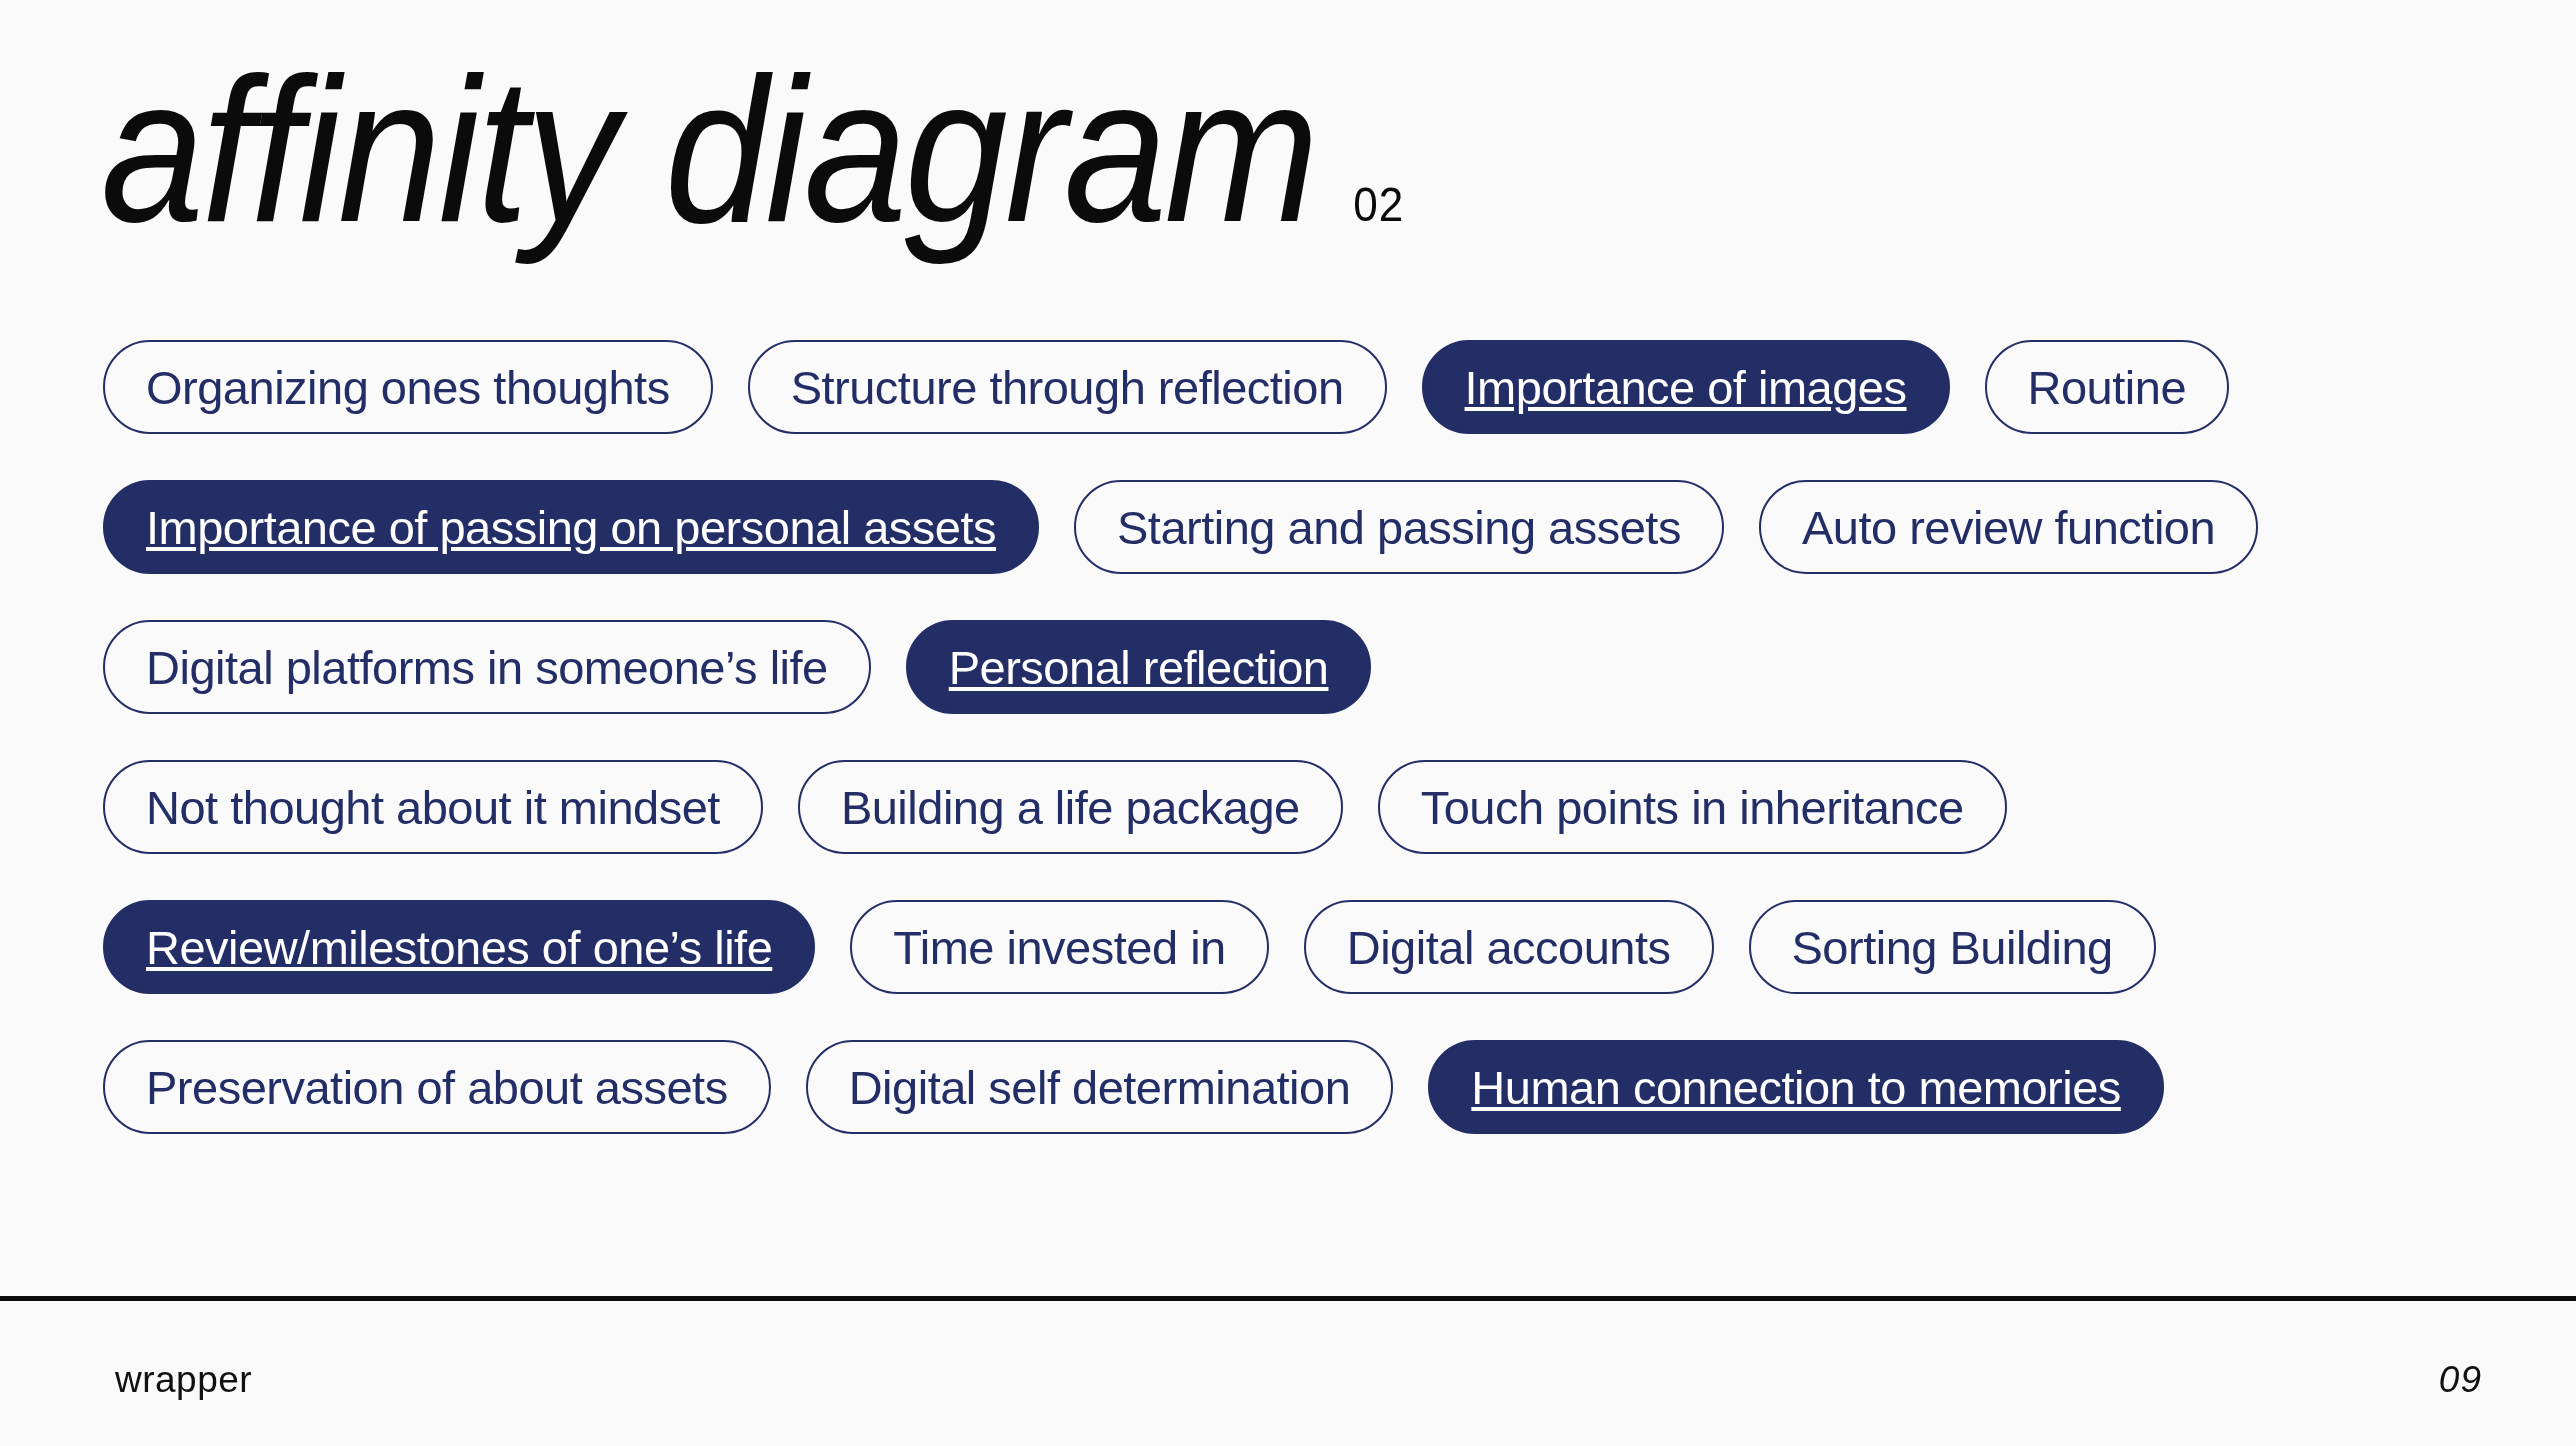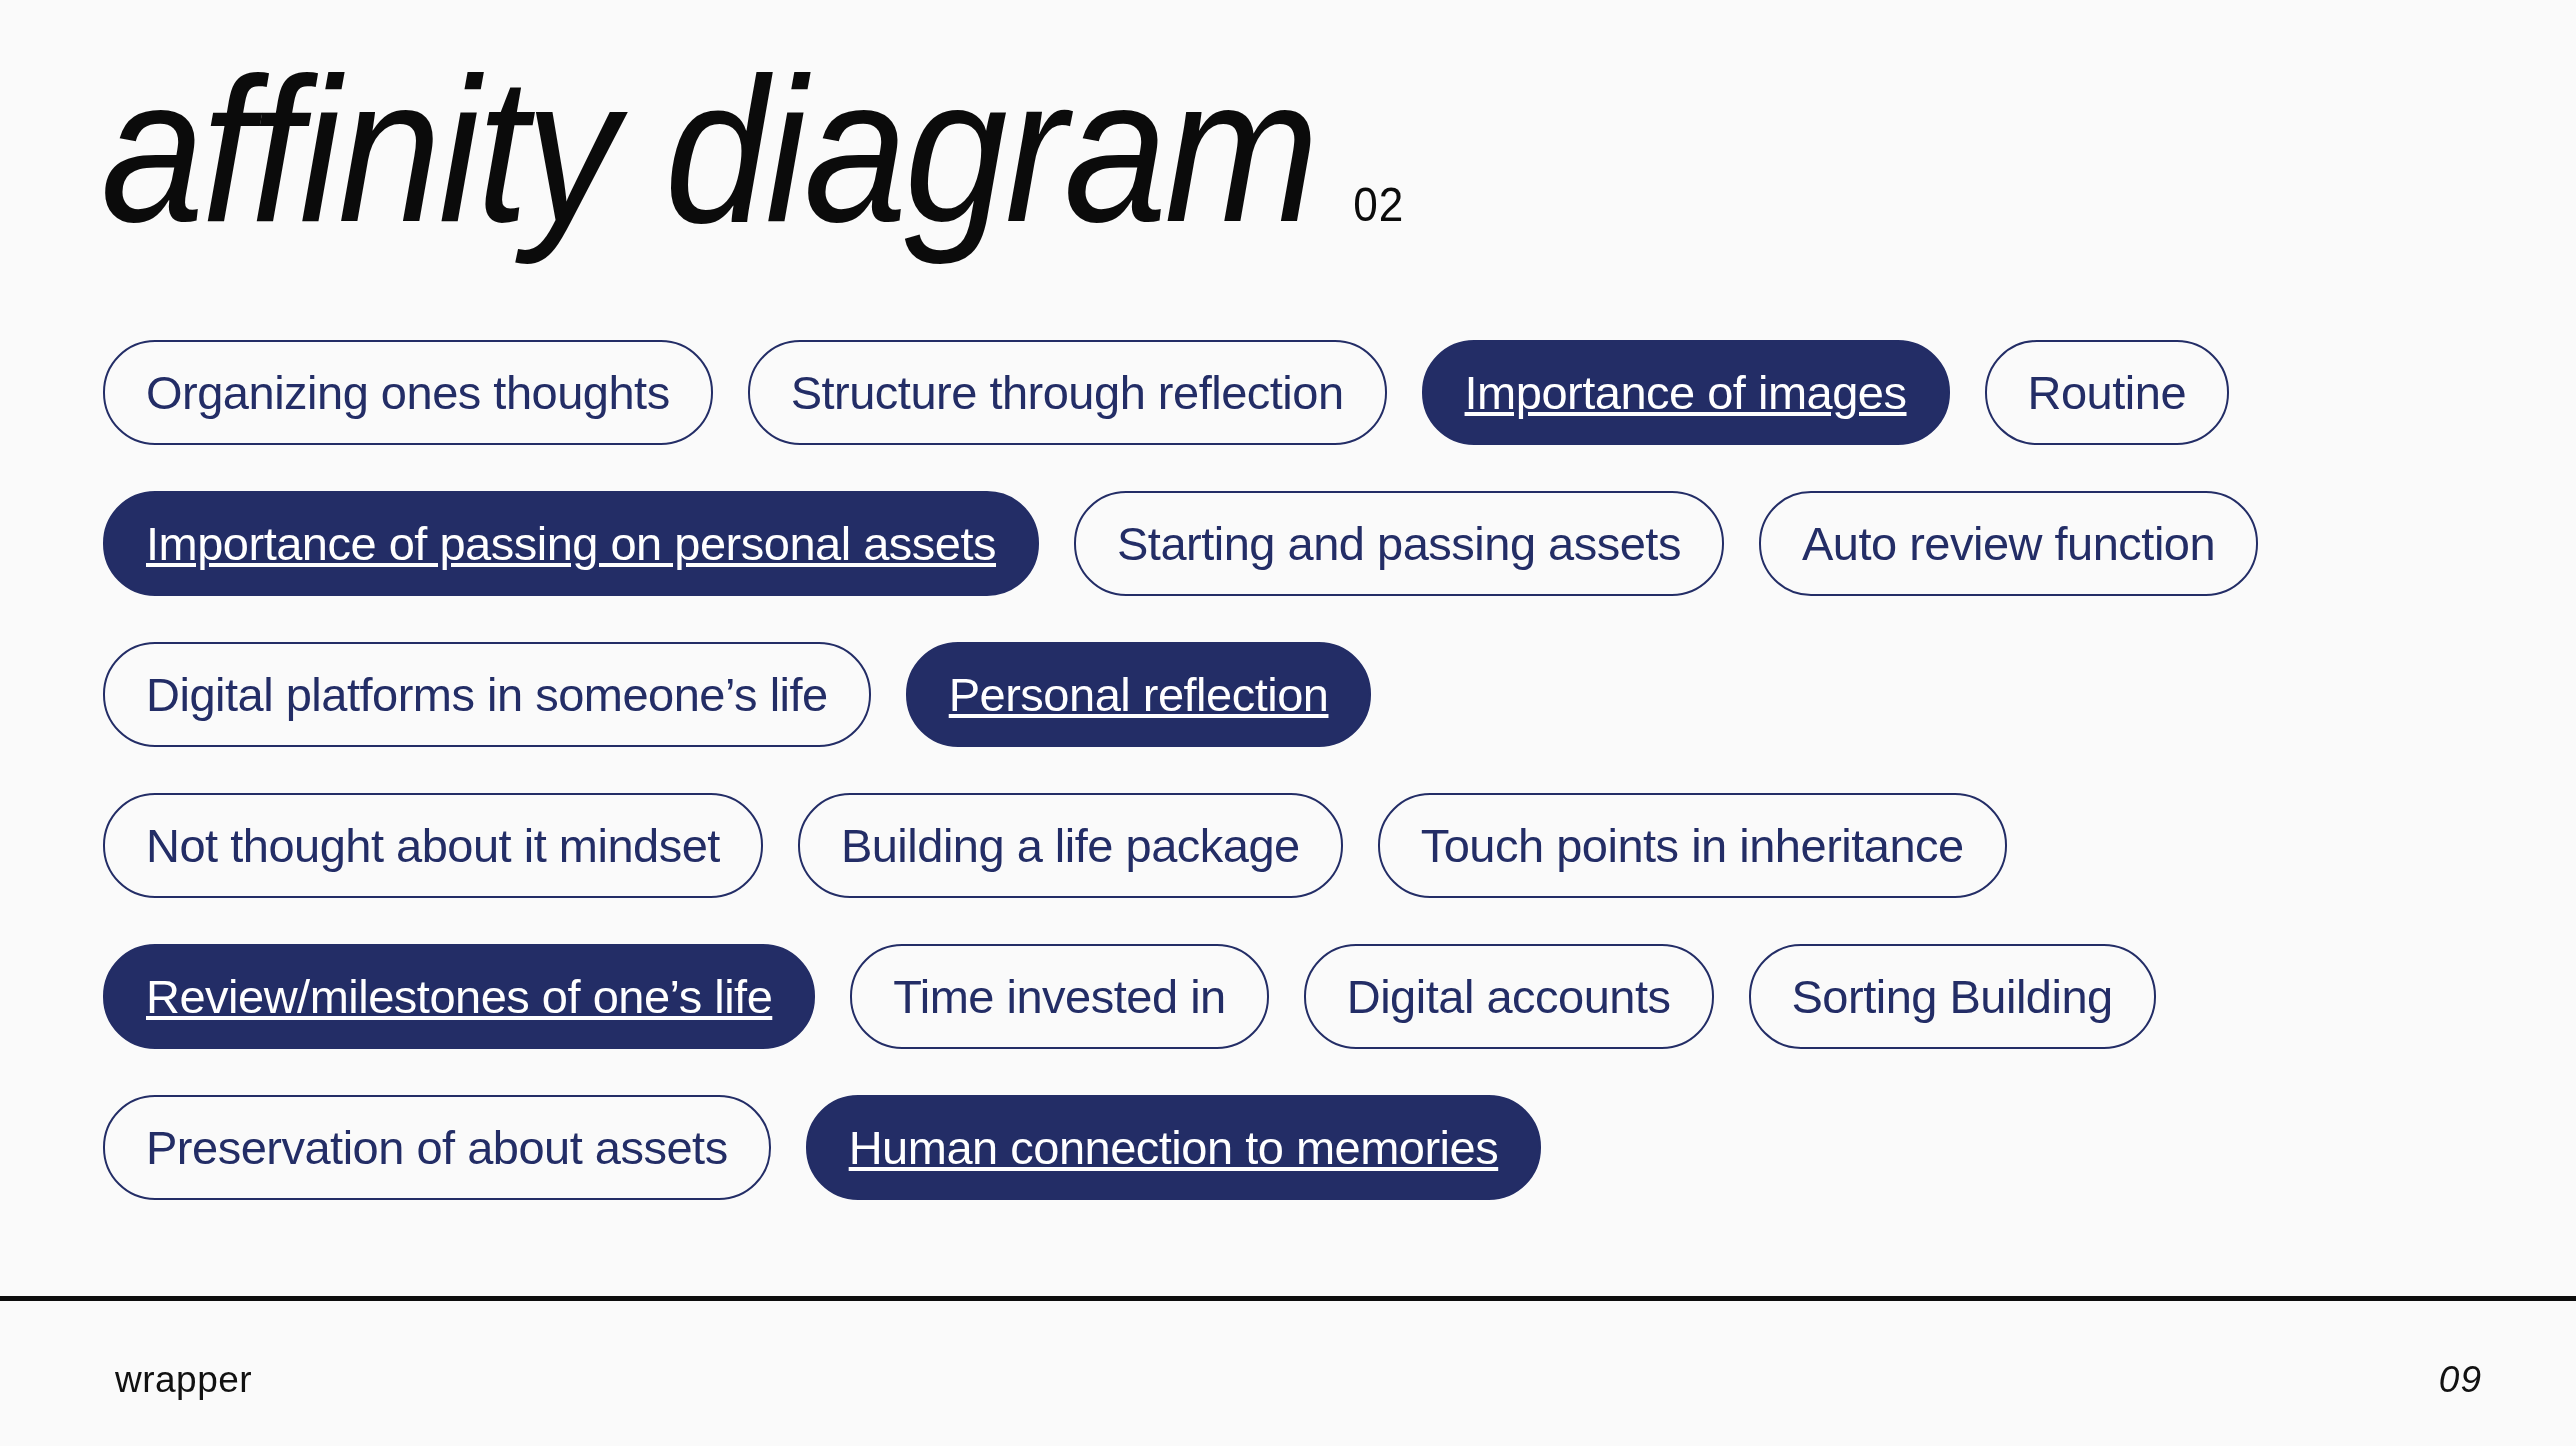--- a/index.html
+++ b/index.html
@@ -46,21 +46,21 @@
     top: 340px;
     display: flex;
     flex-direction: column;
     gap: 46px;
   }
   .pill-row {
     display: flex;
     gap: 35px;
   }
   .pill {
-    height: 105px;
+    height: 94px;
     display: inline-flex;
     align-items: center;
     padding: 12px 41px;
     border: 2.9px solid var(--navy, #232d66);
     border-radius: 52px;
     font-size: 47px;
     font-weight: 500;
     color: var(--navy, #232d66);
     background: transparent;
     white-space: nowrap;
@@ -125,20 +125,21 @@
       <span class="pill">Touch points in inheritance</span>
     </div>
     <div class="pill-row">
       <span class="pill filled">Review/milestones of one’s life</span>
       <span class="pill">Time invested in</span>
       <span class="pill">Digital accounts</span>
       <span class="pill">Sorting Building</span>
     </div>
     <div class="pill-row">
       <span class="pill">Preservation of about assets</span>
+      <span class="pill">Digital self determination</span>
       <span class="pill filled">Human connection to memories</span>
     </div>
   </main>
 
 <div class="footer-line"></div>
 <footer class="footer">
   <span class="brand">wrapper</span>
   <span class="page-number">09</span>
 </footer>
 

